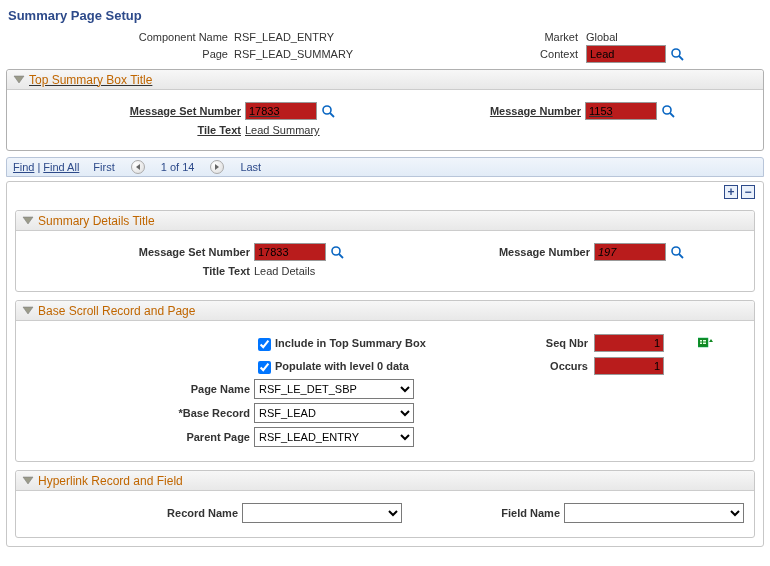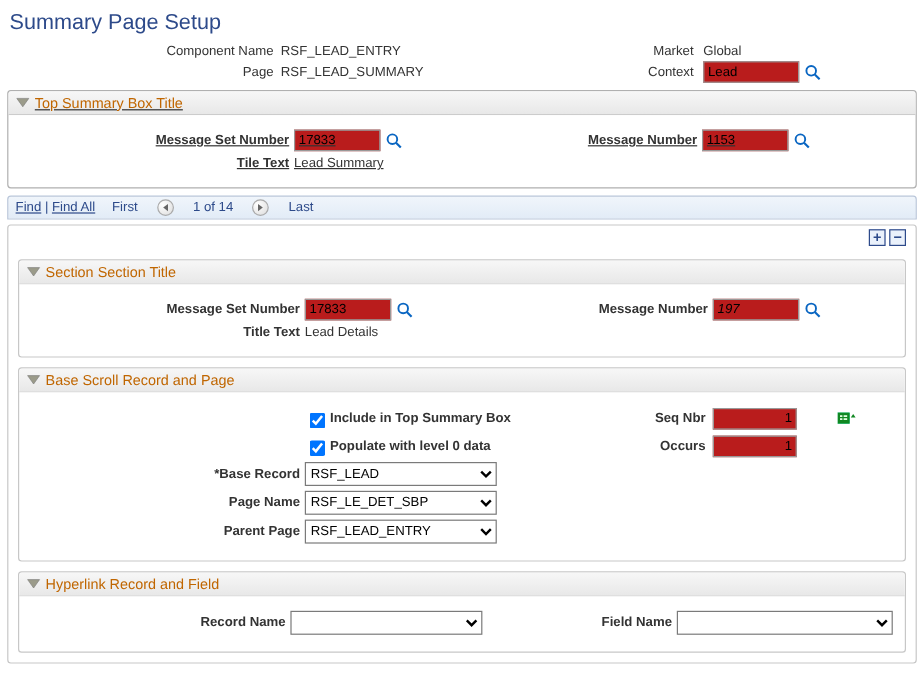--- a/index.html
+++ b/index.html
@@ -6,23 +6,23 @@
   body {
     margin: 0;
     padding: 6px;
     font-family: Arial, Helvetica, sans-serif;
     font-size: 11px;
     color: #333;
     background: #fff;
     width: 770px;
   }
   .page-title {
-    font-size: 18px;
+    font-size: 13px;
     color: #2d4a8a;
-    font-weight: normal;
+    font-weight: bold;
     margin: 2px 0 8px 2px;
   }
   .hdr-row {
     display: flex;
     margin: 2px 0;
   }
   .hdr-left {
     display: flex;
     width: 360px;
     align-items: center;
@@ -273,21 +273,21 @@
     <span class="sq-btn">−</span>
   </div>
 
   <div class="inner-box">
     <div class="section-hdr">
       <span class="twist">
           <svg width="12" height="11">
             <use href="#twist-down"></use>
           </svg>
         </span>
-      <span class="section-title">Section Section Title</span>
+      <span class="section-title">Summary Details Title</span>
     </div>
     <div class="section-body">
       <div class="form-row">
         <div class="c1">Message Set Number</div>
         <div class="c2">
           <input class="inline-input" style="width: 72px;" value="17833">
           <span class="lookup-icon">
               <svg width="14" height="14">
                 <use href="#magnifier"></use>
               </svg>
@@ -337,29 +337,29 @@
       <div class="form-row">
         <div style="width:228px"></div>
         <div class="c2" style="width:260px">
           <input type="checkbox" class="ck" checked="" style="">
           <span style="font-weight:bold">Populate with level 0 data</span>
         </div>
         <div style="width:80px; text-align:right; font-weight:bold; padding-right:6px">Occurs</div>
         <input class="inline-input" style="width: 70px; text-align: right;" value="1">
       </div>
       <div class="form-row">
+        <div class="c1">Page Name</div>
+        <select class="inline-select" style="width:160px">
+          <option>RSF_LE_DET_SBP</option>
+        </select>
+      </div>
+      <div class="form-row">
         <div class="c1">*Base Record</div>
         <select class="inline-select" style="width:160px">
           <option>RSF_LEAD</option>
-        </select>
-      </div>
-      <div class="form-row">
-        <div class="c1">Page Name</div>
-        <select class="inline-select" style="width:160px">
-          <option>RSF_LE_DET_SBP</option>
         </select>
       </div>
       <div class="form-row">
         <div class="c1">Parent Page</div>
         <select class="inline-select" style="width:160px">
           <option>RSF_LEAD_ENTRY</option>
         </select>
       </div>
     </div>
   </div>

